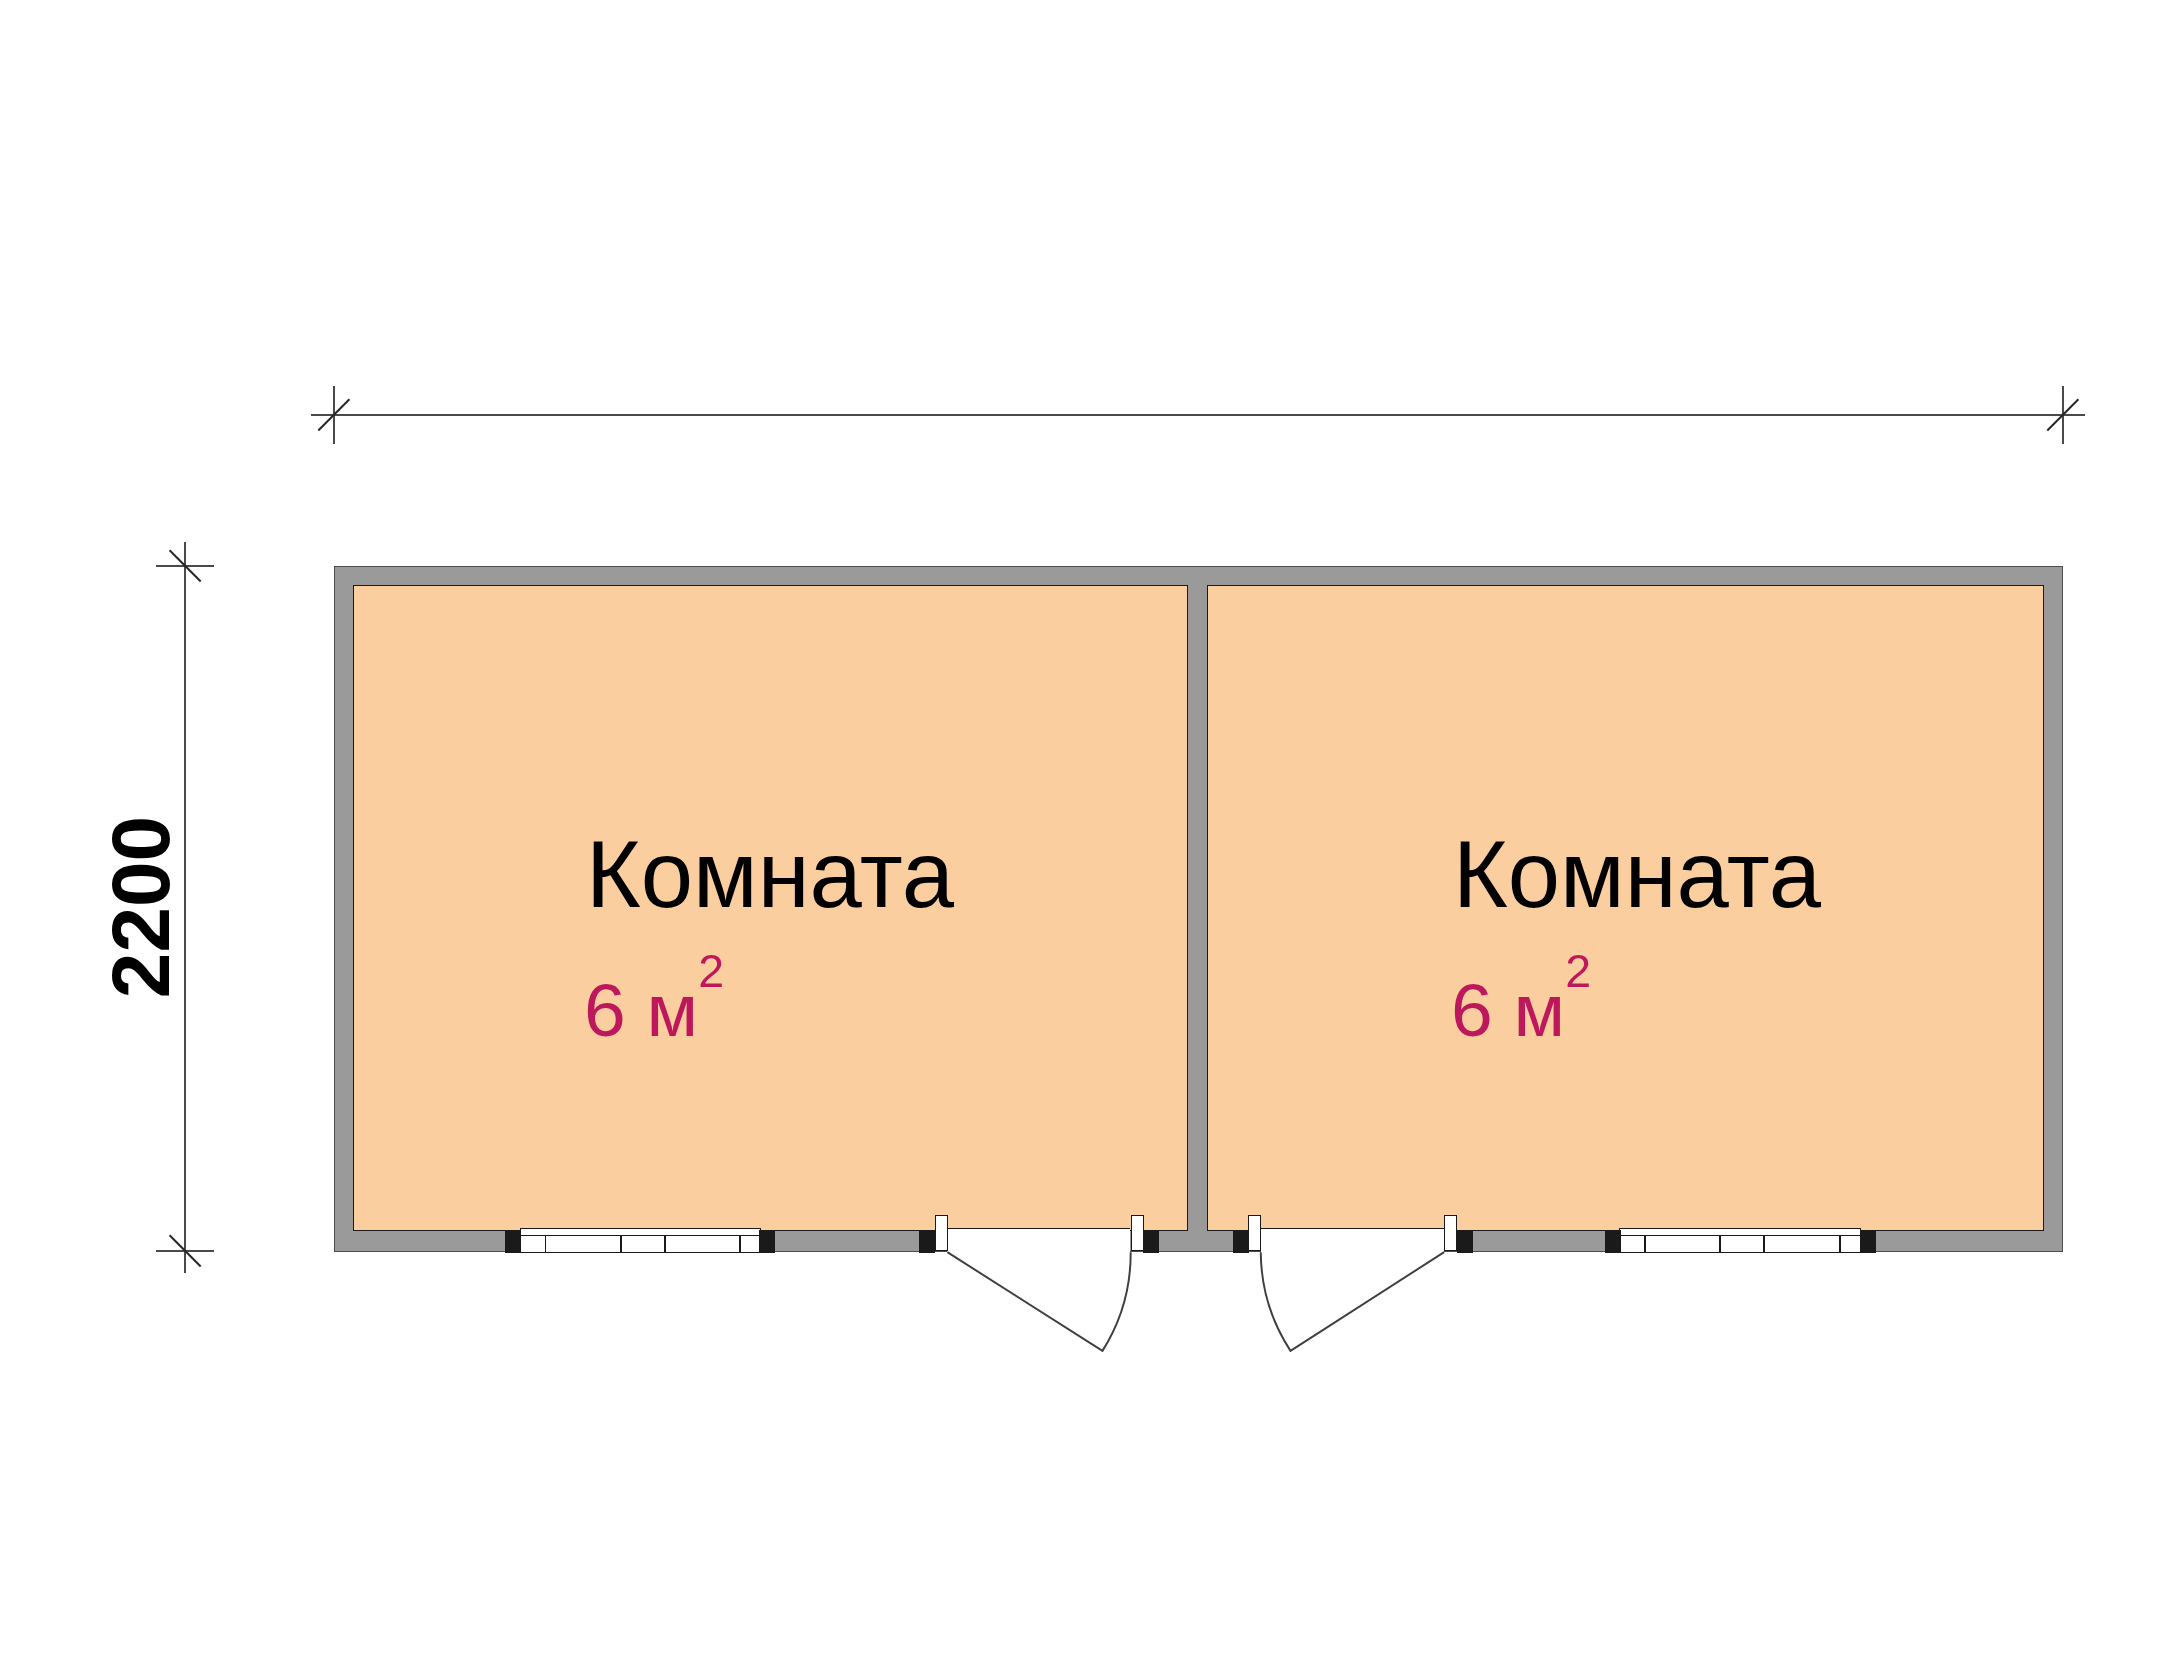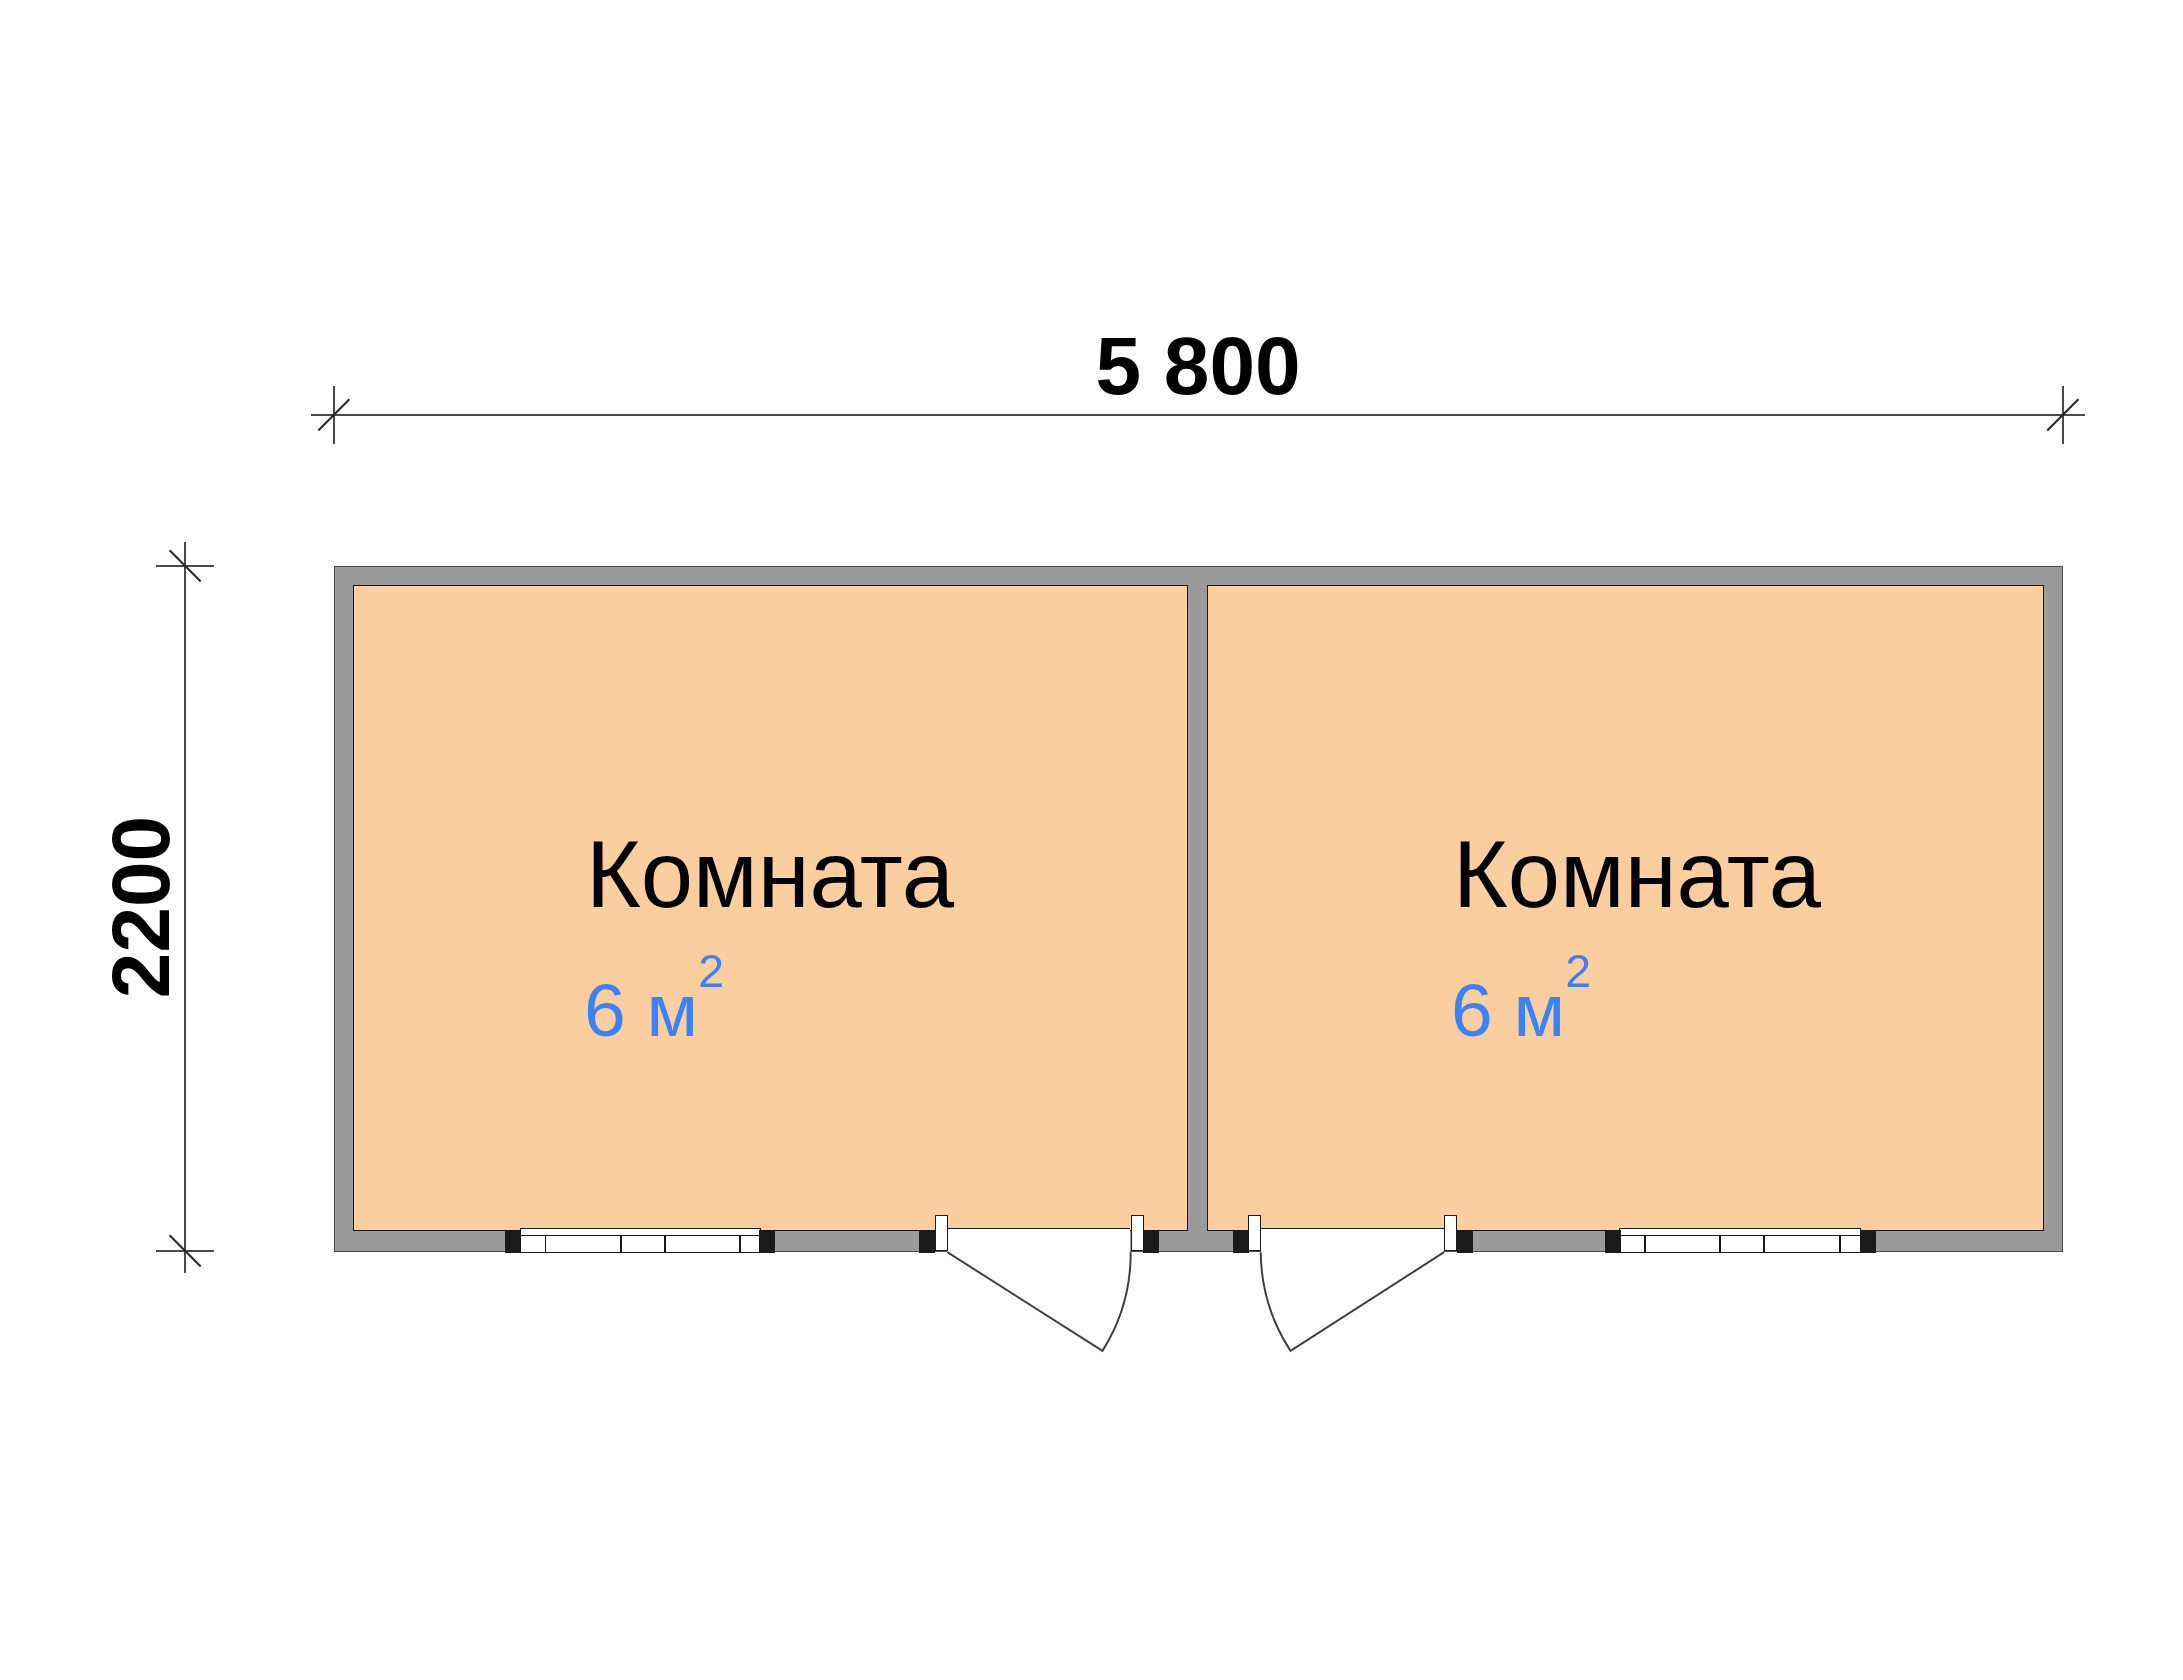--- a/index.html
+++ b/index.html
@@ -34,21 +34,21 @@
   .tick{width:44px;height:2.4px;background:#262626;}
   .tick.fwd{transform:translate(-50%,-50%) rotate(-45deg);}  
   .tick.back{transform:translate(-50%,-50%) rotate(45deg);}  
 
   .dim-label{color:#000;font-size:82px;font-weight:bold;line-height:1;white-space:nowrap;}
   .dim-label.top{left:1198px;top:325px;transform:translateX(-50%);}
   .dim-label.left{left:141px;top:907px;transform:translate(-50%,-50%) rotate(-90deg);}
 
   
   .room-name{color:#000;font-size:94px;line-height:1;white-space:nowrap;}
-  .room-area{color:#3b82f6;font-size:75px;line-height:1;white-space:nowrap;}
+  .room-area{color:#be185d;font-size:75px;line-height:1;white-space:nowrap;}
   .room-area sup{font-size:0.62em;position:relative;top:-0.5em;line-height:0;}
   .room-name.r1{left:586px;top:828px;}
   .room-area.r1{left:584px;top:973px;}
   .room-name.r2{left:1453px;top:828px;}
   .room-area.r2{left:1451px;top:973px;}
 
   svg.overlay{position:absolute;left:0;top:0;pointer-events:none;}
 </style>
 </head>
 <body>
@@ -95,21 +95,20 @@
   <svg class="overlay" width="2183" height="1680" viewBox="0 0 2786 2144">
     <path d="M 1209 1598 L 1407 1724 A 234 234 0 0 0 1443 1598" fill="none" stroke="#3f3f3f" stroke-width="2.5"></path>
     <path d="M 1843 1598 L 1647 1724 A 234 234 0 0 1 1609 1598" fill="none" stroke="#3f3f3f" stroke-width="2.5"></path>
   </svg>
 
   <div class="abs dimline" style="left:311px;top:414px;width:1774px;height:1.6px"></div>
   <div class="abs dimline" style="left:333px;top:386px;width:1.6px;height:58px"></div>
   <div class="abs dimline" style="left:2062px;top:386px;width:1.6px;height:58px"></div>
   <div class="abs tick fwd" style="left:334px;top:415px"></div>
   <div class="abs tick fwd" style="left:2063px;top:415px"></div>
-  <div class="abs dim-label top">5 800</div>
 
   <div class="abs dimline" style="left:184px;top:542px;width:1.6px;height:731px"></div>
   <div class="abs dimline" style="left:156px;top:565px;width:58px;height:1.6px"></div>
   <div class="abs dimline" style="left:156px;top:1250px;width:58px;height:1.6px"></div>
   <div class="abs tick back" style="left:185px;top:566px"></div>
   <div class="abs tick back" style="left:185px;top:1251px"></div>
   <div class="abs dim-label left">2200</div>
 
   <div class="abs room-name r1">Комната</div>
   <div class="abs room-area r1"><span>6 м</span><sup>2</sup></div>

